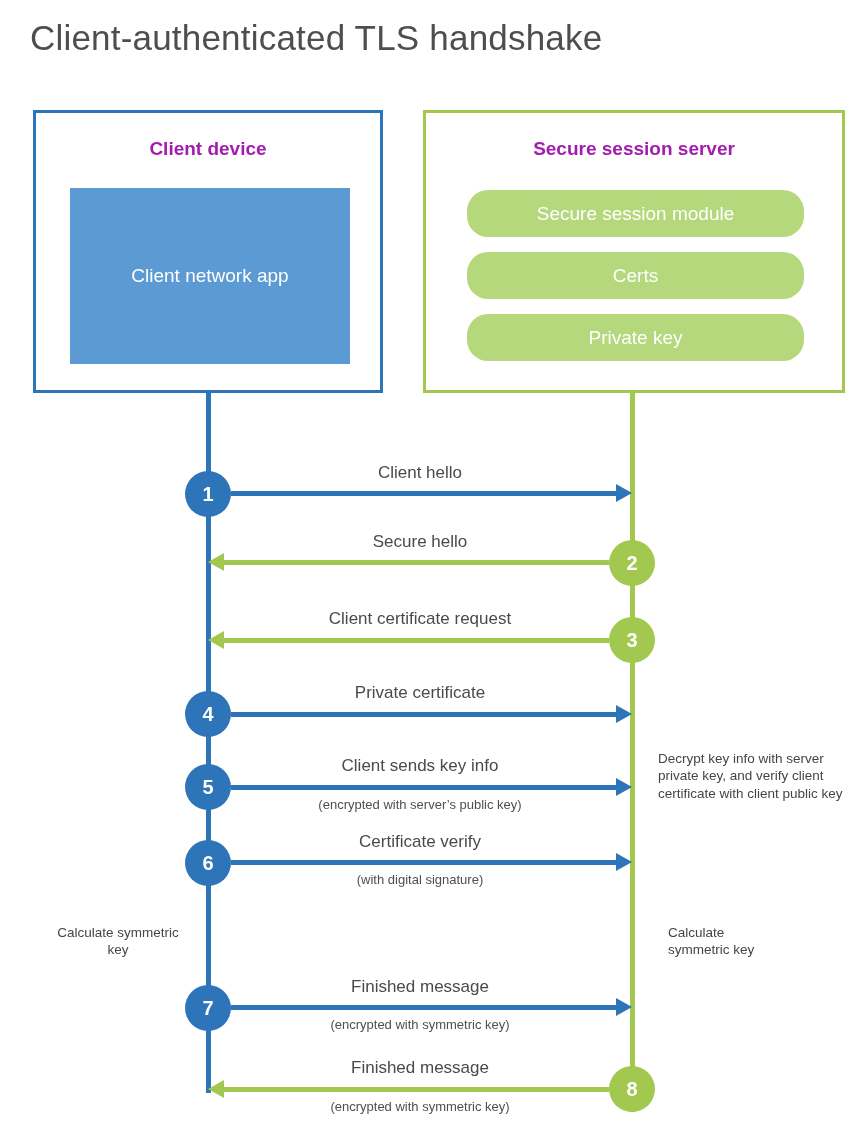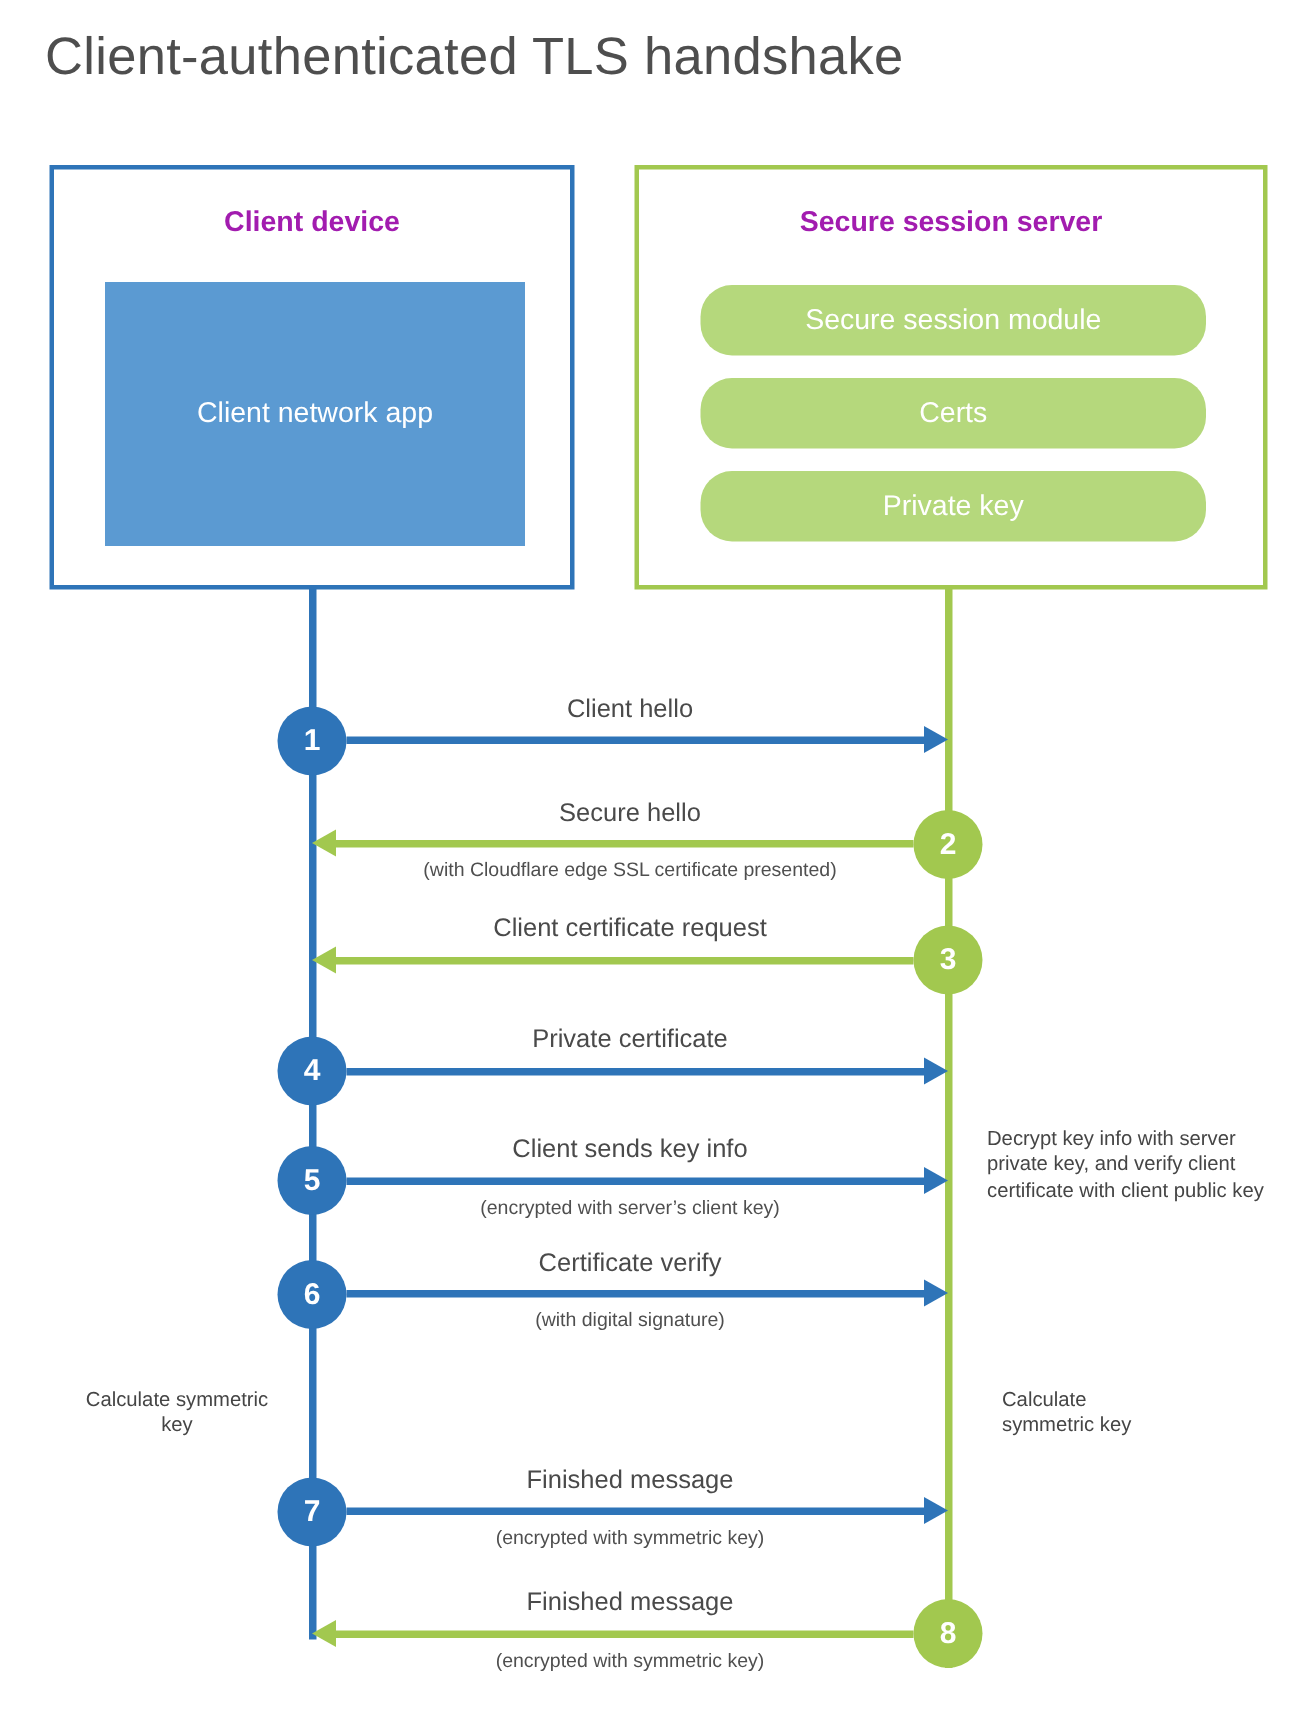--- a/index.html
+++ b/index.html
@@ -72,34 +72,33 @@
 
   <div class="lifeline blue"></div>
   <div class="lifeline green"></div>
 
   <div class="msg-label" style="top:463px;">Client hello</div>
   <div class="arrow blue to-right" style="top:491px;"></div>
   <div class="step-circle blue" style="top:471px;">1</div>
 
   <div class="msg-label" style="top:532px;">Secure hello</div>
   <div class="arrow green to-left" style="top:560px;"></div>
-  <div class="msg-sublabel" style="top:572px;">(with Cloudflare edge SSL certificate presented)</div>
   <div class="step-circle green" style="top:540px;">2</div>
 
   <div class="msg-label" style="top:609px;">Client certificate request</div>
   <div class="arrow green to-left" style="top:638px;"></div>
   <div class="step-circle green" style="top:617px;">3</div>
 
   <div class="msg-label" style="top:683px;">Private certificate</div>
   <div class="arrow blue to-right" style="top:712px;"></div>
   <div class="step-circle blue" style="top:691px;">4</div>
 
   <div class="msg-label" style="top:756px;">Client sends key info</div>
   <div class="arrow blue to-right" style="top:785px;"></div>
-  <div class="msg-sublabel" style="top:797px;">(encrypted with server’s client key)</div>
+  <div class="msg-sublabel" style="top:797px;">(encrypted with server’s public key)</div>
   <div class="step-circle blue" style="top:764px;">5</div>
 
   <div class="msg-label" style="top:832px;">Certificate verify</div>
   <div class="arrow blue to-right" style="top:860px;"></div>
   <div class="msg-sublabel" style="top:872px;">(with digital signature)</div>
   <div class="step-circle blue" style="top:840px;">6</div>
 
   <div class="msg-label" style="top:977px;">Finished message</div>
   <div class="arrow blue to-right" style="top:1005px;"></div>
   <div class="msg-sublabel" style="top:1017px;">(encrypted with symmetric key)</div>

